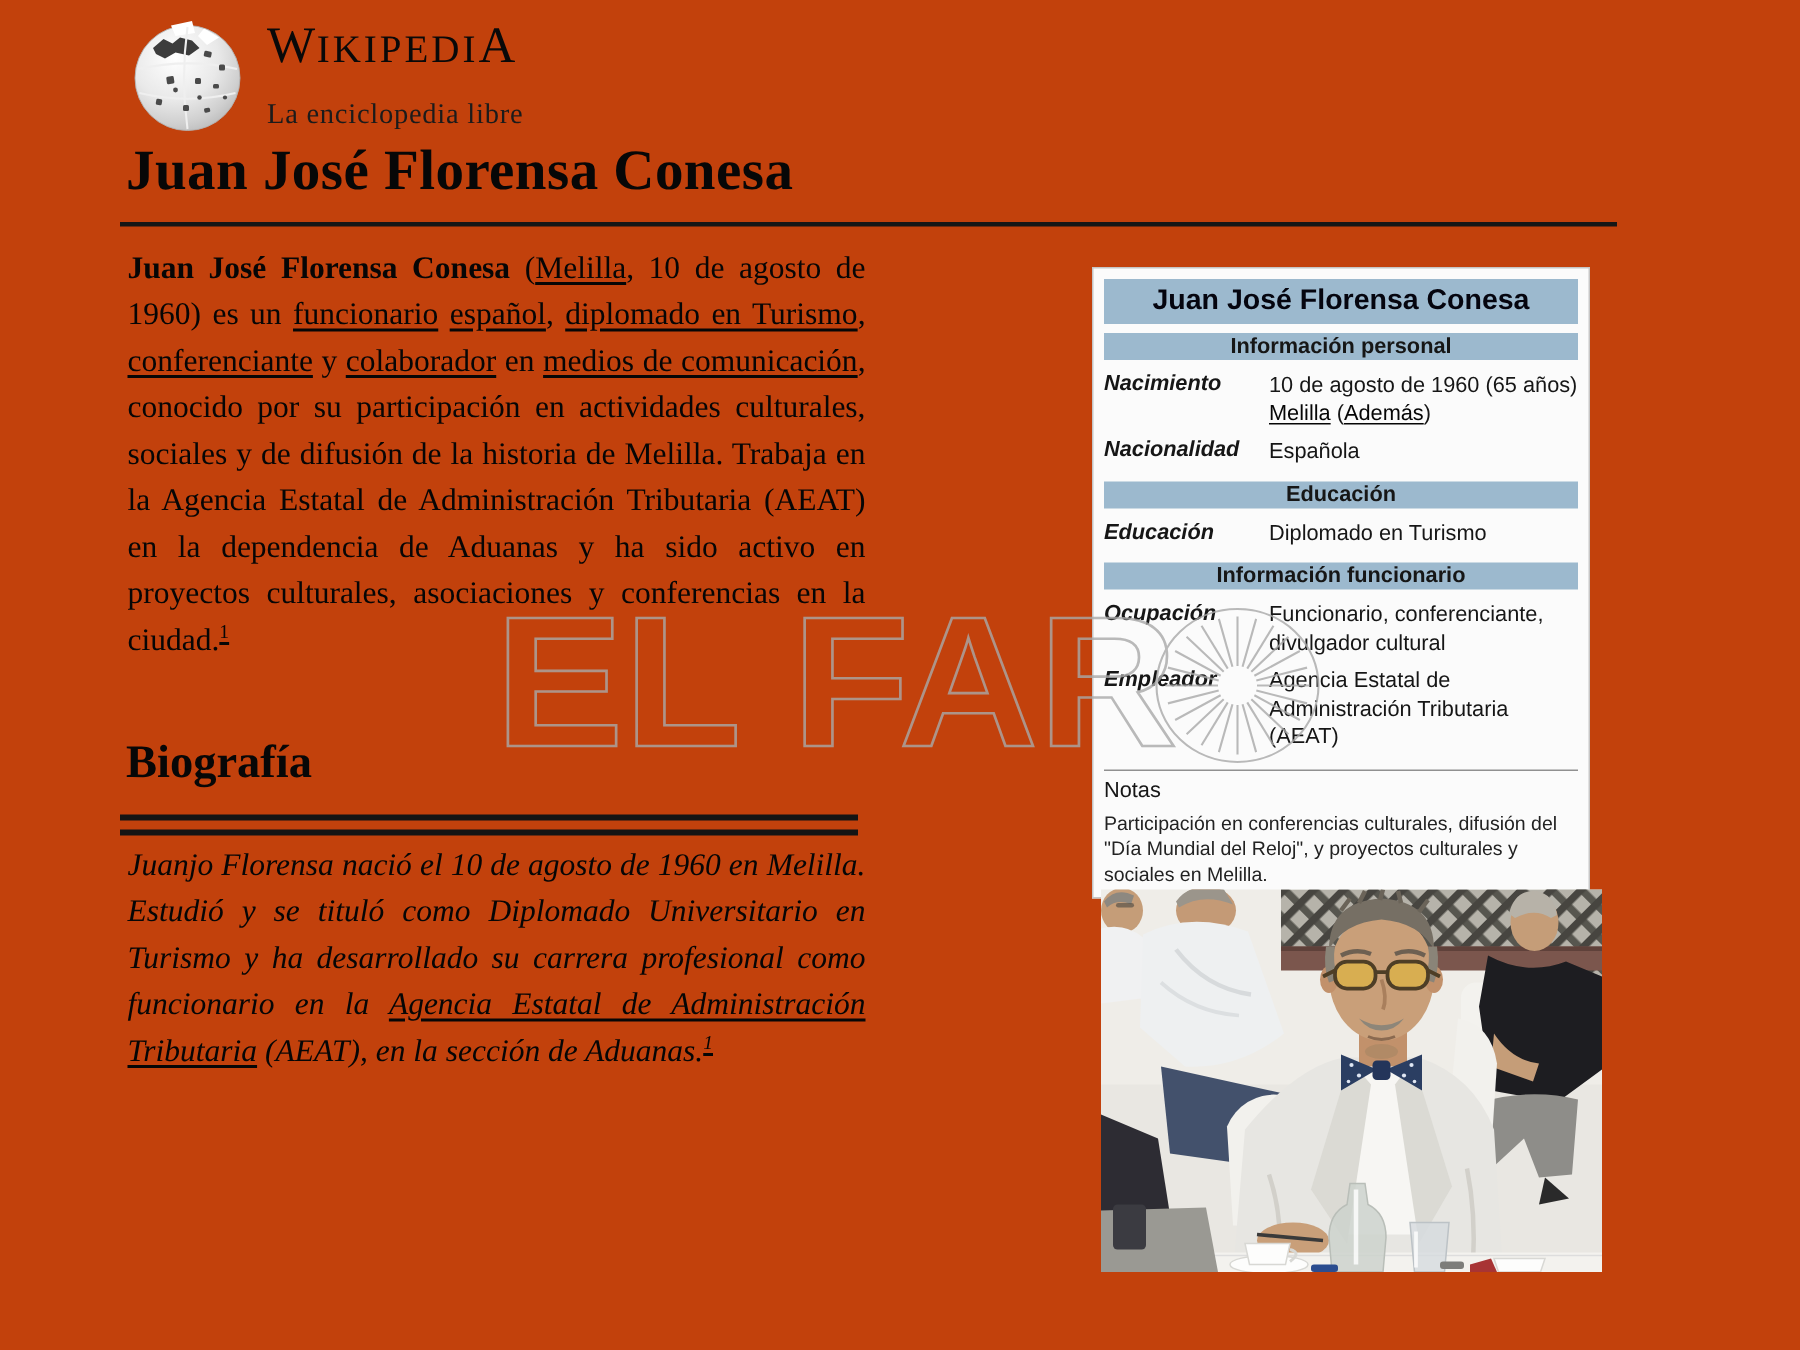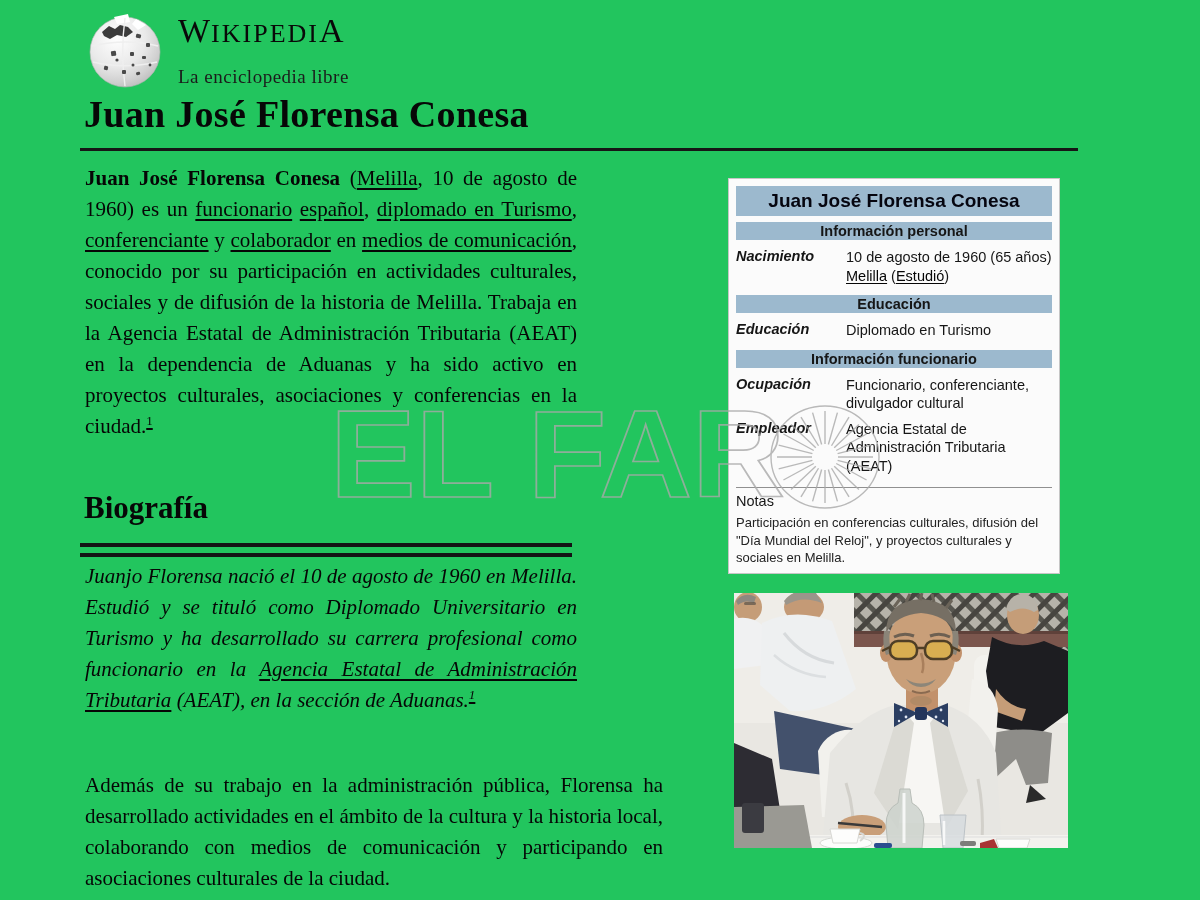--- a/index.html
+++ b/index.html
@@ -1,17 +1,17 @@
 <!DOCTYPE html>
 <html lang="es"><head>
 <meta charset="utf-8">
 <title>Juan José Florensa Conesa - Wikipedia</title>
 <style>
   html,body{margin:0;padding:0;background:#ffffff;}
-  .page{position:relative;width:1200px;height:900px;background:#22c55e;overflow:hidden;
+  .page{position:relative;width:1200px;height:900px;background:#c2410c;overflow:hidden;
         font-family:"Liberation Serif",serif;color:#0a0a0a;}
 
   
   .brand{position:absolute;left:84px;top:10px;display:flex;align-items:center;gap:12px;}
   .globe{width:82px;height:80px;}
   .brand-text{display:flex;flex-direction:column;line-height:1;}
   .wordmark{font-family:"Liberation Serif",serif;color:#090909;letter-spacing:1px;}
   .wordmark .big{font-size:34px;}
   .wordmark .mid{font-size:26px;letter-spacing:2px;}
   .tagline{font-size:19px;margin-top:19px;color:#1b1b1b;letter-spacing:0.5px;}
@@ -99,29 +99,32 @@
   </div>
 
   <h1 class="article-title">Juan José Florensa Conesa</h1>
   <div class="title-rule"></div>
 
   <p class="lead-p"><span class="b">Juan José Florensa Conesa</span><span> (</span><span class="lnk">Melilla</span><span>, 10 de agosto de 1960) es un </span><span class="lnk">funcionario</span><span> </span><span class="lnk">español</span><span>, </span><span class="lnk">diplomado en Turismo</span><span>, </span><span class="lnk">conferenciante</span><span> y </span><span class="lnk">colaborador</span><span> en </span><span class="lnk">medios de comunicación</span><span>, conocido por su participación en actividades culturales, sociales y de difusión de la historia de Melilla. Trabaja en la Agencia Estatal de Administración Tributaria (AEAT) en la dependencia de Aduanas y ha sido activo en proyectos culturales, asociaciones y conferencias en la ciudad.</span><sup class="lnk">1</sup></p>
 
   <h2 class="bio-h2">Biografía</h2>
   <div class="bio-rule"></div>
   <p class="bio-p bio-p1"><span>Juanjo Florensa nació el 10 de agosto de 1960 en Melilla. Estudió y se tituló como Diplomado Universitario en Turismo y ha desarrollado su carrera profesional como funcionario en la </span><span class="lnk">Agencia Estatal de Administración Tributaria</span><span> (AEAT), en la sección de Aduanas.</span><sup class="lnk">1</sup></p>
-  <p class="bio-p bio-p2"><span>Además de su trabajo en la administración pública, Florensa ha desarrollado actividades en el ámbito de la cultura y la historia local, colaborando con medios de comunicación y participando en asociaciones culturales de la ciudad.</span></p>
 
   <div class="infobox">
     <div class="ib-title" style="background: rgb(156, 185, 206);">Juan José Florensa Conesa</div>
     <div id="ib-body">
         <div class="ib-section" style="background: rgb(156, 185, 206);">Información personal</div>
         <div class="ib-row">
           <div class="ib-label">Nacimiento</div>
-          <div class="ib-value"><span>10 de agosto de 1960 (65 años)</span><br><span class="lnk">Melilla</span><span> (</span><span class="lnk">Estudió</span><span>)</span></div>
+          <div class="ib-value"><span>10 de agosto de 1960 (65 años)</span><br><span class="lnk">Melilla</span><span> (</span><span class="lnk">Además</span><span>)</span></div>
+        </div>
+        <div class="ib-row">
+          <div class="ib-label">Nacionalidad</div>
+          <div class="ib-value"><span>Española</span></div>
         </div>
         <div class="ib-section" style="background: rgb(156, 185, 206);">Educación</div>
         <div class="ib-row">
           <div class="ib-label">Educación</div>
           <div class="ib-value"><span>Diplomado en Turismo</span></div>
         </div>
         <div class="ib-section" style="background: rgb(156, 185, 206);">Información funcionario</div>
         <div class="ib-row">
           <div class="ib-label">Ocupación</div>
           <div class="ib-value"><span>Funcionario, conferenciante, divulgador cultural</span></div>

